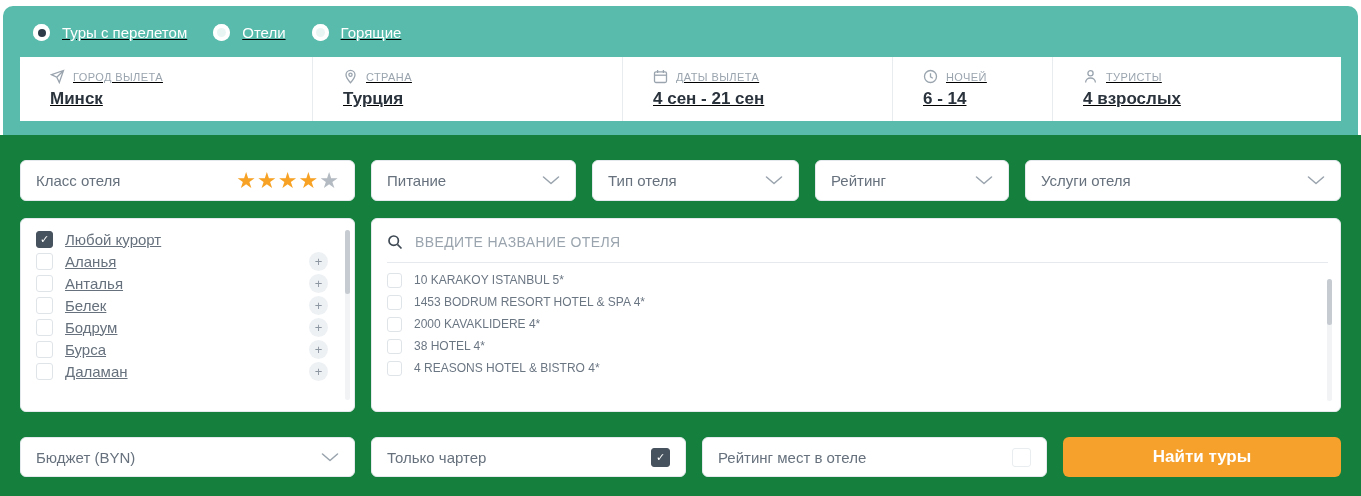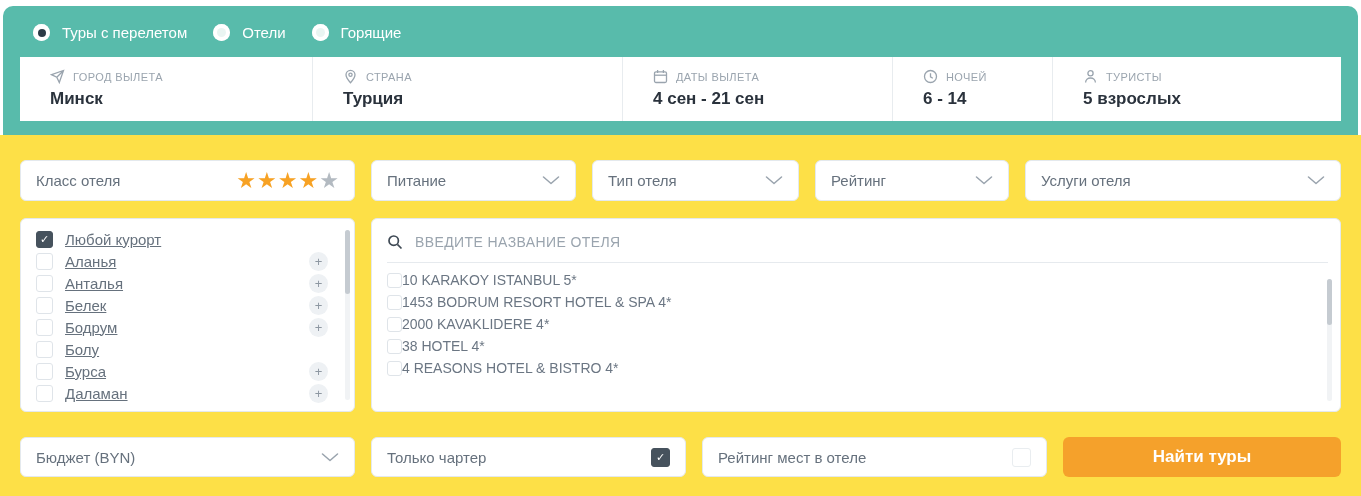--- a/index.html
+++ b/index.html
@@ -1,36 +1,36 @@
 <!DOCTYPE html>
 <html><head>
 <meta charset="utf-8">
 <style>
   * { margin:0; padding:0; box-sizing:border-box; }
   html,body { width:1361px; height:496px; background:#ffffff; font-family:"Liberation Sans","DejaVu Sans",sans-serif; overflow:hidden; }
 
   
-  .hero { margin:6px 3px 0; height:129px; background:#58bbab; border-radius:10px 10px 0 0; }
+  .hero { margin:6px 3px 0; height:129px; background:#58bbab; border-radius:10px 10px 0 0;text-decoration:underline; }
   .mode-row { display:flex; align-items:center; gap:26px; padding:18px 0 0 30px; }
   .mode-radio { display:flex; align-items:center; gap:12px; cursor:pointer; }
   .radio-circle { width:17px; height:17px; border-radius:50%; background:#ffffff; display:flex; align-items:center; justify-content:center; box-shadow:inset 0 0 0 1px rgba(255,255,255,.6); }
   .radio-circle::after { content:""; width:9px; height:9px; border-radius:50%; background:#e9f5f2; }
   .radio-circle.on::after { width:8px; height:8px; background:#2c3b47; }
   .mode-label { color:#ffffff; font-size:15px; }
 
   .search-bar { margin:16px 17px 0; height:64px; background:#ffffff; border-radius:0; display:flex; overflow:hidden; }
   .sb-cell { display:flex; flex-direction:column; justify-content:center; padding-left:30px; border-right:1px solid #e8ecef; cursor:pointer; }
   .sb-cell:last-child { border-right:none; flex:1; }
   .w1{width:293px} .w2{width:310px} .w3{width:270px} .w4{width:160px}
   .sb-label { display:flex; align-items:center; gap:8px; font-size:11px; letter-spacing:.4px; color:#9aa4ae; text-transform:uppercase; }
   .sb-label svg { stroke:#9aa4ae; fill:none; stroke-width:1.3; flex:0 0 auto; }
   .sb-value { margin-top:5px; font-size:17px; font-weight:700; color:#2a323c; }
 
   
-  .main { height:361px; background:#fde047; padding:25px 20px 36px; }
+  .main { height:361px; background:#15803d; padding:25px 20px 36px; }
   .row { display:flex; gap:16px; }
   .card { background:#ffffff; border:1px solid #e4e9ed; border-radius:6px; }
 
   
   .filter-row .card { height:41px; display:flex; align-items:center; padding:0 15px; cursor:pointer; }
   .f-label { font-size:15px; color:#66717d; }
   .fw1{width:335px} .fw2{width:207px} .fw3{width:205px} .fw4{width:194px} .fw5{flex:1}
   .stars { margin-left:auto; display:flex; gap:1px; font-size:22px; line-height:1; }
   .star { color:#b3bac1; cursor:pointer; }
   .star.active { color:#f7a224; }
@@ -50,21 +50,21 @@
   .expandable .plus { visibility:visible; }
 
   .hotel-panel { flex:1; }
   .hotel-search { display:flex; align-items:center; gap:12px; padding:15px 15px 12px; }
   .hotel-search svg { stroke:#3e4954; fill:none; stroke-width:1.7; flex:0 0 auto; }
   .hotel-search input { border:none; outline:none; flex:1; font-size:14px; letter-spacing:.4px; color:#2a323c; text-transform:uppercase; font-family:inherit; background:transparent; }
   .hotel-search input::placeholder { color:#9aa4ae; }
   .hs-underline { border-bottom:1px solid #e6eaee; margin:0 12px 6px 15px; }
   .hotel-row { height:22px; display:flex; align-items:center; padding:0 15px; cursor:pointer; }
   .hotel-row .cb { width:15px; height:15px; }
-  .hotel-label { font-size:14px; color:#6b7683; }
+  .hotel-label { margin-left:12px; font-size:12px; color:#6b7683; }
 
   .vscroll { position:absolute; width:5px; border-radius:3px; background:#f1f3f5; }
   .vscroll .thumb { position:absolute; top:0; left:0; width:5px; border-radius:3px; background:#c5cbd1; cursor:pointer; }
   .resort-scroll { right:4px; top:11px; bottom:11px; }
   .resort-scroll .thumb { height:64px; }
   .hotel-scroll { right:8px; top:60px; bottom:10px; }
   .hotel-scroll .thumb { height:46px; }
 
   
   .bottom-row { margin-top:25px; }
@@ -137,21 +137,21 @@
       <span class="sb-value">6 - 14</span>
     </div>
     <div class="sb-cell">
       <span class="sb-label">
         <svg width="15" height="15" viewBox="0 0 15 15">
             <circle cx="7.5" cy="4.3" r="2.6"></circle>
             <path d="M2.6 13.6c0-2.8 2.2-4.6 4.9-4.6s4.9 1.8 4.9 4.6"></path>
           </svg>
         <span>ТУРИСТЫ</span>
       </span>
-      <span class="sb-value">5 взрослых</span>
+      <span class="sb-value">4 взрослых</span>
     </div>
   </div>
 </div>
 
 <div class="main">
 
   <div class="row filter-row">
     <div class="card fw1">
       <span class="f-label">Класс отеля</span>
       <span class="stars">
@@ -217,25 +217,20 @@
         <div class="resort-row expandable">
           <span class="cb"></span>
           <span class="resort-label">Белек</span>
           <span class="plus">+</span>
         </div>
         <div class="resort-row expandable">
           <span class="cb"></span>
           <span class="resort-label">Бодрум</span>
           <span class="plus">+</span>
         </div>
-        <div class="resort-row">
-          <span class="cb"></span>
-          <span class="resort-label">Болу</span>
-          <span class="plus">+</span>
-        </div>
         <div class="resort-row expandable">
           <span class="cb"></span>
           <span class="resort-label">Бурса</span>
           <span class="plus">+</span>
         </div>
         <div class="resort-row expandable">
           <span class="cb"></span>
           <span class="resort-label">Даламан</span>
           <span class="plus">+</span>
         </div>

